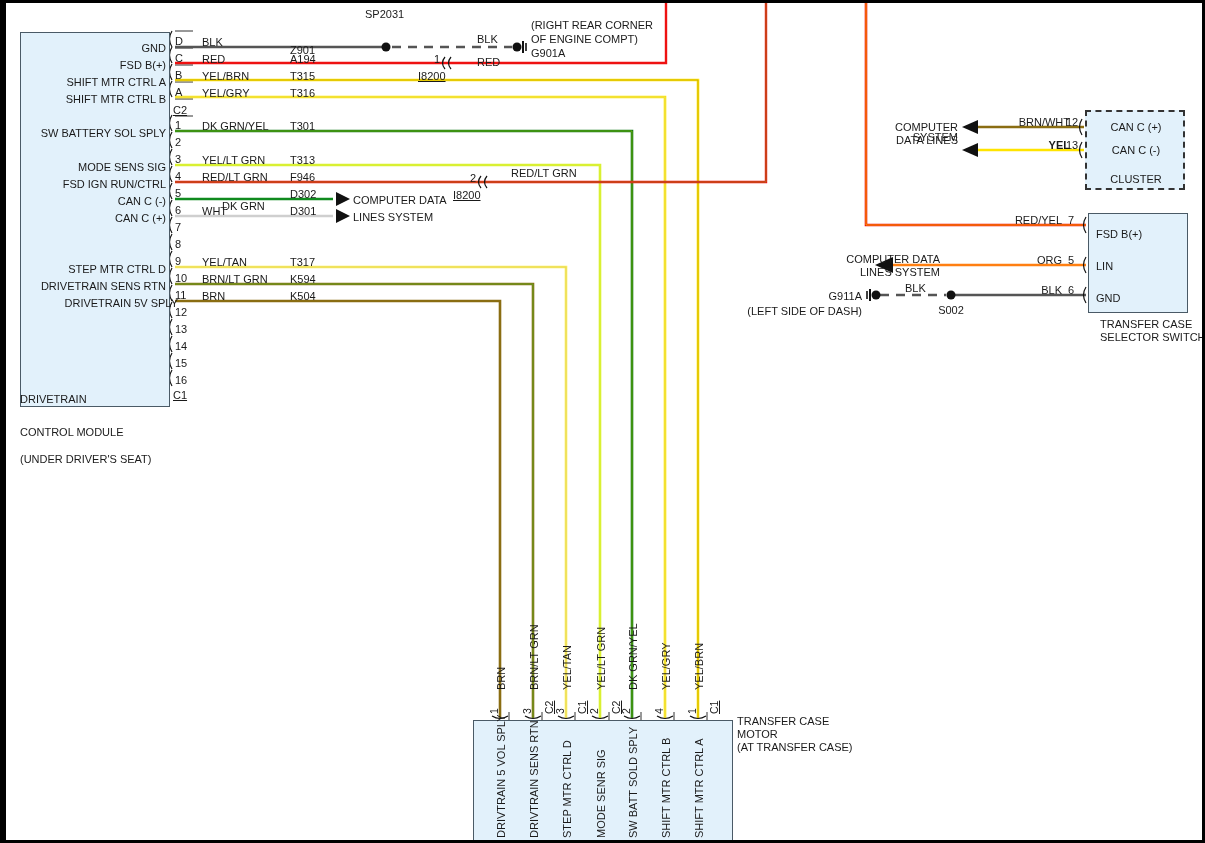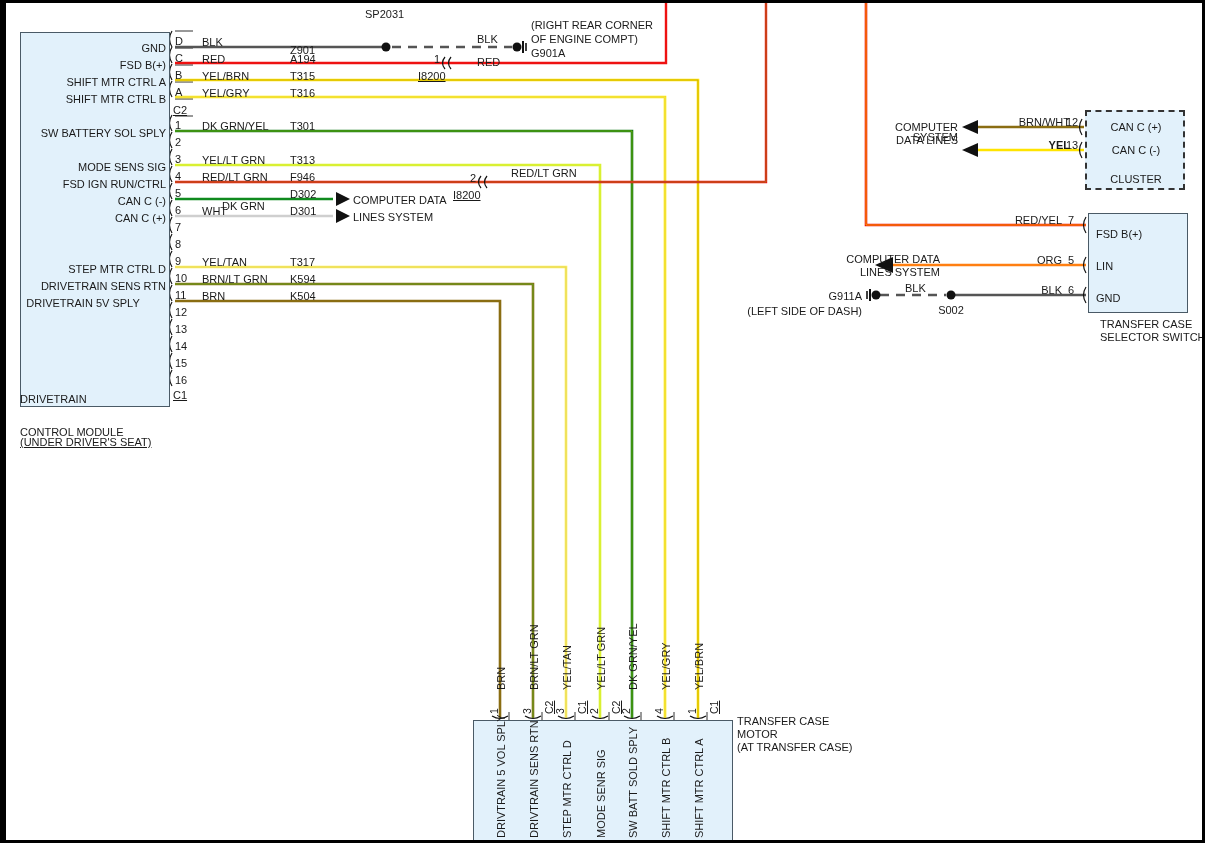--- a/index.html
+++ b/index.html
@@ -202,21 +202,21 @@
   <div class="lbl r" style="left:0;top:59px;width:166px;">FSD B(+)</div>
   <div class="lbl r" style="left:0;top:76px;width:166px;">SHIFT MTR CTRL A</div>
   <div class="lbl r" style="left:0;top:93px;width:166px;">SHIFT MTR CTRL B</div>
   <div class="lbl r" style="left:0;top:127px;width:166px;">SW BATTERY SOL SPLY</div>
   <div class="lbl r" style="left:0;top:161px;width:166px;">MODE SENS SIG</div>
   <div class="lbl r" style="left:0;top:178px;width:166px;">FSD IGN RUN/CTRL</div>
   <div class="lbl r" style="left:0;top:195px;width:166px;">CAN C (-)</div>
   <div class="lbl r" style="left:0;top:212px;width:166px;">CAN C (+)</div>
   <div class="lbl r" style="left:0;top:263px;width:166px;">STEP MTR CTRL D</div>
   <div class="lbl r" style="left:0;top:280px;width:166px;">DRIVETRAIN SENS RTN</div>
-  <div class="lbl r" style="left:0;top:297px;width:166px;text-align:center;">DRIVETRAIN 5V SPLY</div>
+  <div class="lbl r" style="left:12px;top:297px;width:166px;">DRIVETRAIN 5V SPLY</div>
 
   <div class="lbl" style="left:175px;top:35px;">D</div>
   <div class="lbl" style="left:175px;top:52px;">C</div>
   <div class="lbl" style="left:175px;top:69px;">B</div>
   <div class="lbl" style="left:175px;top:86px;">A</div>
   <div class="lbl u" style="left:173px;top:104px;">C2</div>
   <div class="lbl" style="left:175px;top:119px;">1</div>
   <div class="lbl" style="left:175px;top:136px;">2</div>
   <div class="lbl" style="left:175px;top:153px;">3</div>
   <div class="lbl" style="left:175px;top:170px;">4</div>
@@ -255,21 +255,21 @@
   <div class="lbl" style="left:290px;top:154px;">T313</div>
   <div class="lbl" style="left:290px;top:171px;text-align:center;">F946</div>
   <div class="lbl" style="left:290px;top:188px;">D302</div>
   <div class="lbl" style="left:290px;top:205px;">D301</div>
   <div class="lbl" style="left:290px;top:256px;">T317</div>
   <div class="lbl" style="left:290px;top:273px;">K594</div>
   <div class="lbl" style="left:290px;top:290px;">K504</div>
 
   <div class="lbl" style="left:20px;top:393px;">DRIVETRAIN</div>
   <div class="lbl" style="left:20px;top:426px;">CONTROL MODULE</div>
-  <div class="lbl" style="left:20px;top:436px;text-decoration:underline;">(UNDER DRIVER'S SEAT)</div>
+  <div class="lbl" style="left:20px;top:453px;">(UNDER DRIVER'S SEAT)</div>
 
   <div class="lbl" style="left:353px;top:194px;">COMPUTER DATA</div>
   <div class="lbl" style="left:353px;top:211px;">LINES SYSTEM</div>
 
   <div class="lbl" style="left:365px;top:8px;">SP2031</div>
   <div class="lbl" style="left:477px;top:33px;">BLK</div>
   <div class="lbl" style="left:477px;top:56px;">RED</div>
   <div class="lbl" style="left:531px;top:47px;">G901A</div>
   <div class="lbl" style="left:531px;top:19px;">(RIGHT REAR CORNER</div>
   <div class="lbl" style="left:531px;top:33px;">OF ENGINE COMPT)</div>

